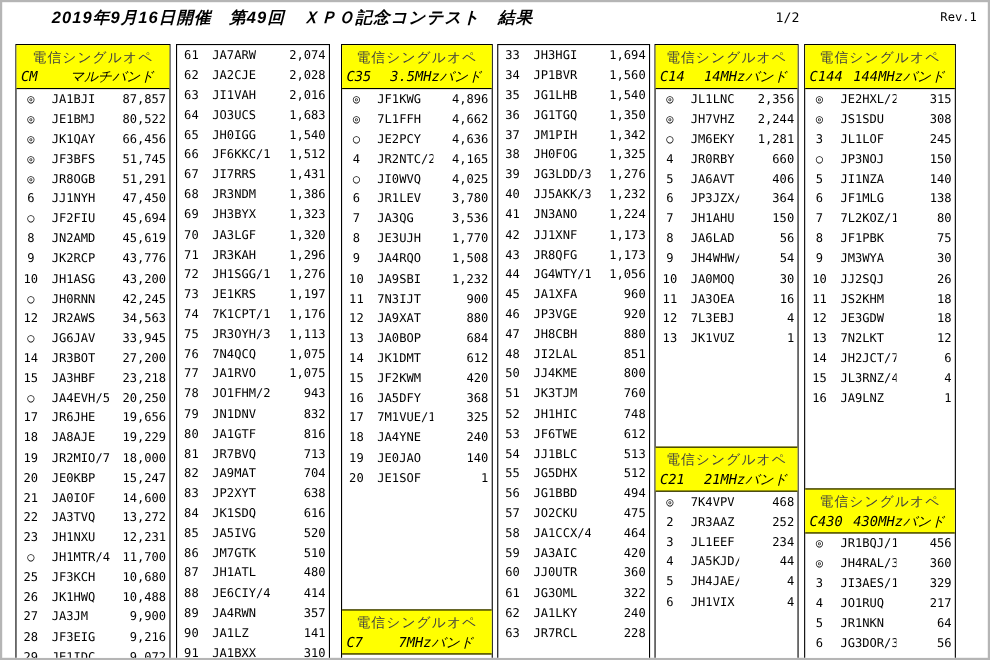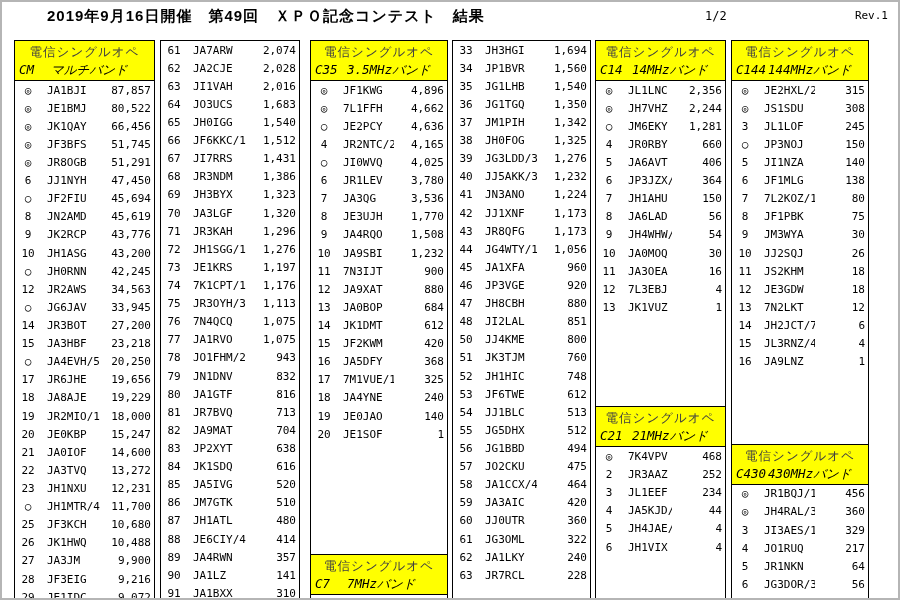--- a/index.html
+++ b/index.html
@@ -7,20 +7,21 @@
     position:relative;width:900px;height:600px;background:#ffffff;
     border:2px solid #b5b5b5;box-sizing:border-box;overflow:hidden;
     font-family:"DejaVu Sans Mono","DejaVu Sans","Liberation Sans",sans-serif;
     color:#000;
   }
   .titlebar{position:absolute;top:5px;left:0;width:100%;height:24px;}
   .main-title{
     position:absolute;left:45px;top:0;font-size:15px;font-weight:bold;
     letter-spacing:1px;white-space:nowrap;
     font-family:"Liberation Sans","DejaVu Sans",sans-serif;
+    font-style:italic;
   }
   .page-num{position:absolute;left:703px;top:2px;font-size:12px;}
   .rev{position:absolute;right:10px;top:2px;font-size:11px;}
 
   .column{
     position:absolute;top:38px;height:600px;background:#fff;
     border:1px solid #000;box-sizing:border-box;
   }
   .col-0{left:12px;width:141px;}
   .col-1{left:158px;width:140px;}
@@ -30,21 +31,21 @@
   .col-5{left:729px;width:138px;}
 
   .hdr{background:#ffff00;border-bottom:1px solid #000;height:39px;box-sizing:content-box;}
   .column > .hdr:not(:first-child){border-top:1px solid #000;}
   .hdr .l1{
     color:#404040;text-align:center;font-size:12.5px;height:20px;line-height:21px;
     letter-spacing:1px;white-space:nowrap;overflow:hidden;
   }
   .hdr .l2{display:flex;font-size:12.5px;height:19px;line-height:18px;white-space:nowrap;font-style:italic;}
   .hdr .code{padding-left:4px;min-width:32px;text-align:left;}
-  .hdr .band{flex:1;padding-right:1px;overflow:hidden;}
+  .hdr .band{flex:1;text-align:center;padding-right:1px;overflow:hidden;}
 
   .row{display:flex;height:18.12px;align-items:center;font-size:11px;white-space:nowrap;}
   .rank{width:26px;text-align:center;flex:0 0 auto;}
   .call{flex:1 1 auto;padding-left:6px;text-align:left;overflow:hidden;}
   .score{flex:0 0 auto;width:50px;text-align:right;padding-right:3px;}
 
   .col-2 .gap{height:111px;}
   .col-4 .gap{height:90px;}
   .col-5 .gap{height:73px;}
 </style>
@@ -151,21 +152,21 @@
         <div class="call">JR6JHE</div>
         <div class="score">19,656</div>
       </div>
       <div class="row">
         <div class="rank">18</div>
         <div class="call">JA8AJE</div>
         <div class="score">19,229</div>
       </div>
       <div class="row">
         <div class="rank">19</div>
-        <div class="call">JR2MIO/1</div>
+        <div class="call">JR2MIO/7</div>
         <div class="score">18,000</div>
       </div>
       <div class="row">
         <div class="rank">20</div>
         <div class="call">JE0KBP</div>
         <div class="score">15,247</div>
       </div>
       <div class="row">
         <div class="rank">21</div>
         <div class="call">JA0IOF</div>

